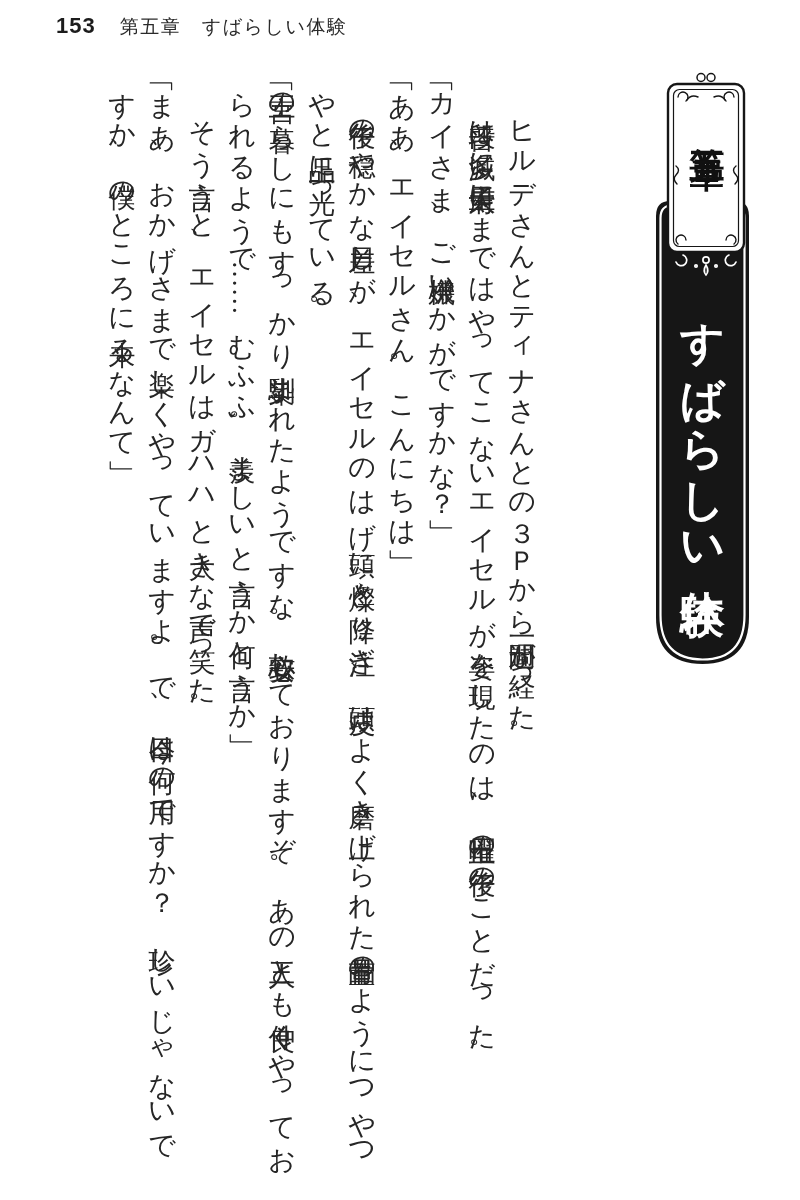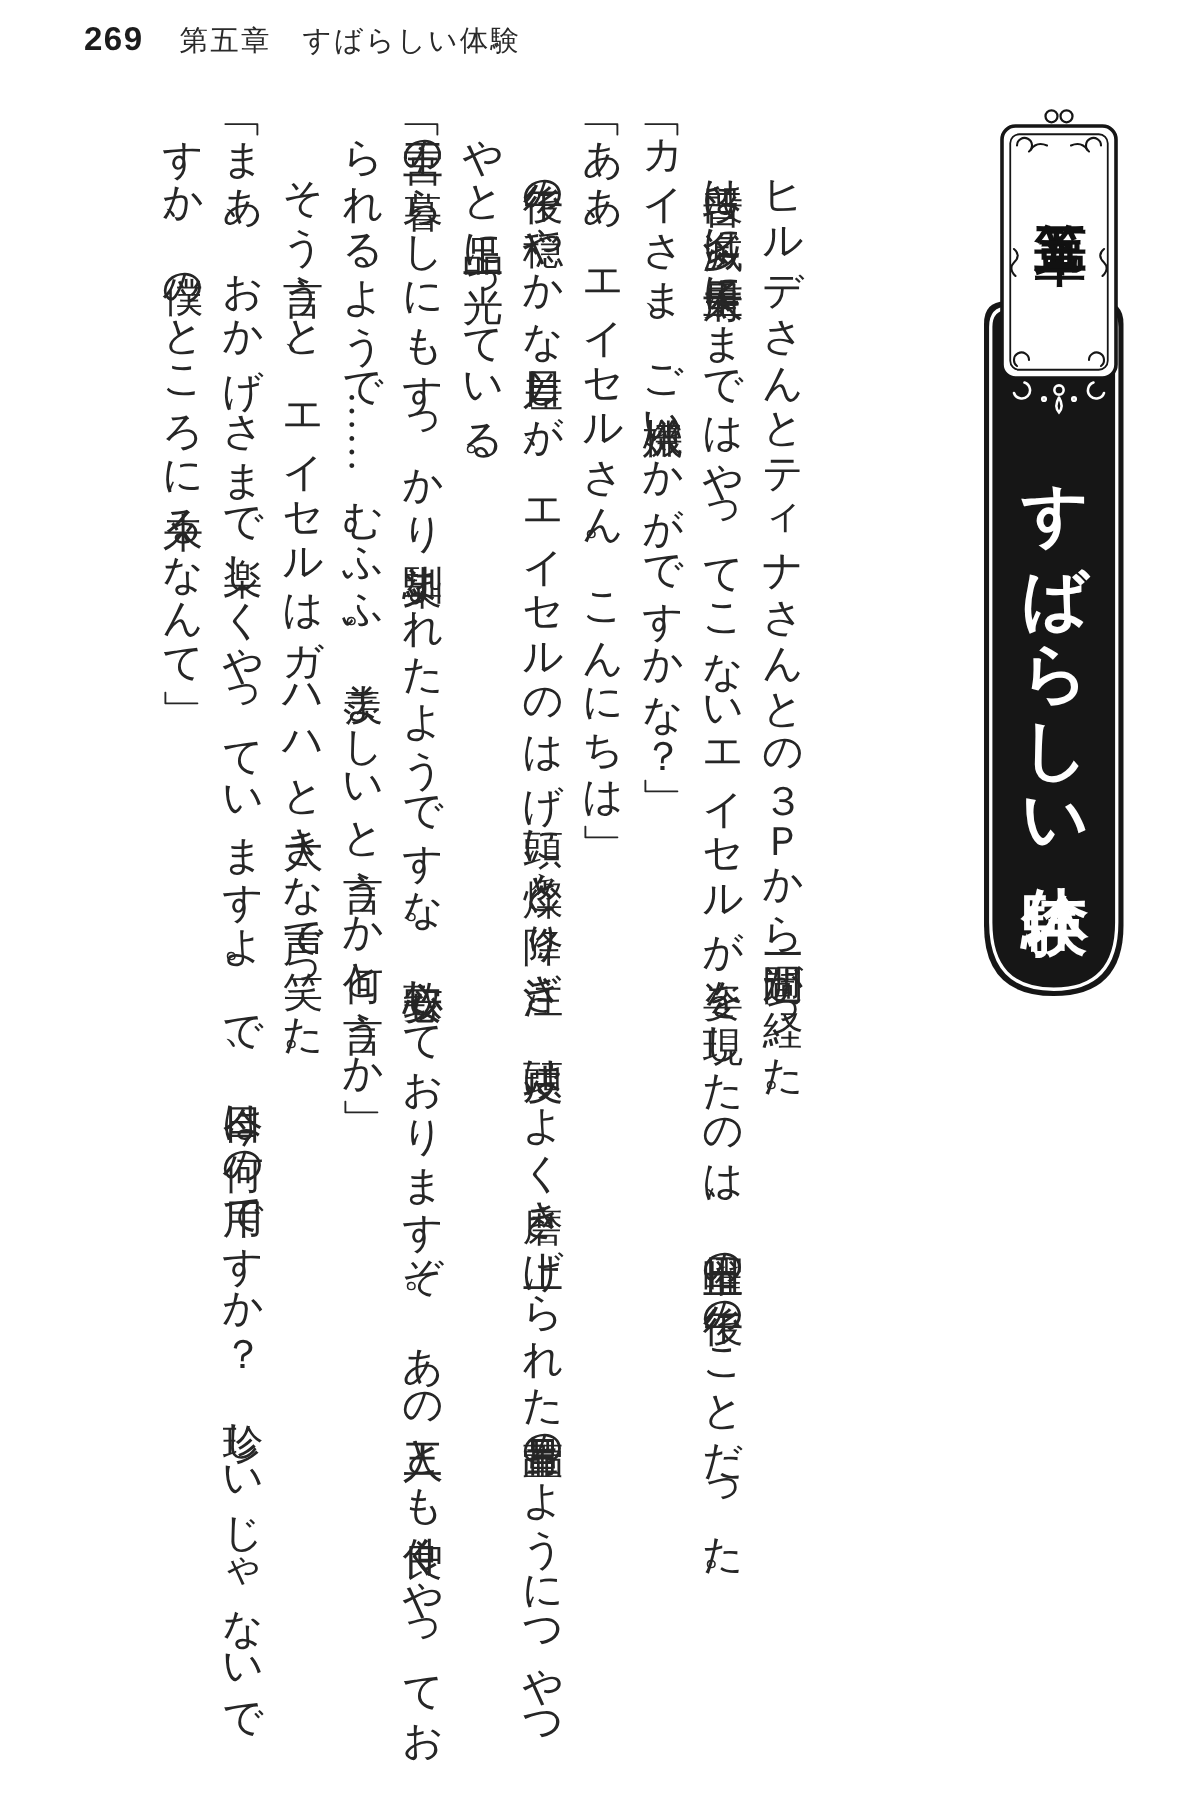--- a/index.html
+++ b/index.html
@@ -58,21 +58,21 @@
     font-size: 27px; line-height: 40px; letter-spacing: 0.3px;
     color: #262626;
   }
   .body-text p { margin: 0; padding: 0; text-indent: 0; }
   .body-text p.indented { text-indent: 1em; }
 </style>
 </head>
 <body>
 
 <div class="page-header">
-  <span class="page-number">269</span>
+  <span class="page-number">153</span>
   <span class="running-title">第五章　すばらしい体験</span>
 </div>
 
 <div class="chapter-banner">
   <svg width="106" height="625" viewBox="0 0 106 625" aria-hidden="true">
 
     <path d="M 20,141 H 85 Q 99,141 99,156 V 557 Q 99,604 52.5,604 Q 6,604 6,557 V 156 Q 6,141 20,141 Z" fill="#161616"></path>
 
     <path d="M 22,145.5 H 83 Q 94.5,145.5 94.5,158 V 555 Q 94.5,599.5 52.5,599.5 Q 10.5,599.5 10.5,555 V 158 Q 10.5,145.5 22,145.5 Z" fill="none" stroke="#ffffff" stroke-width="2.2"></path>
 

